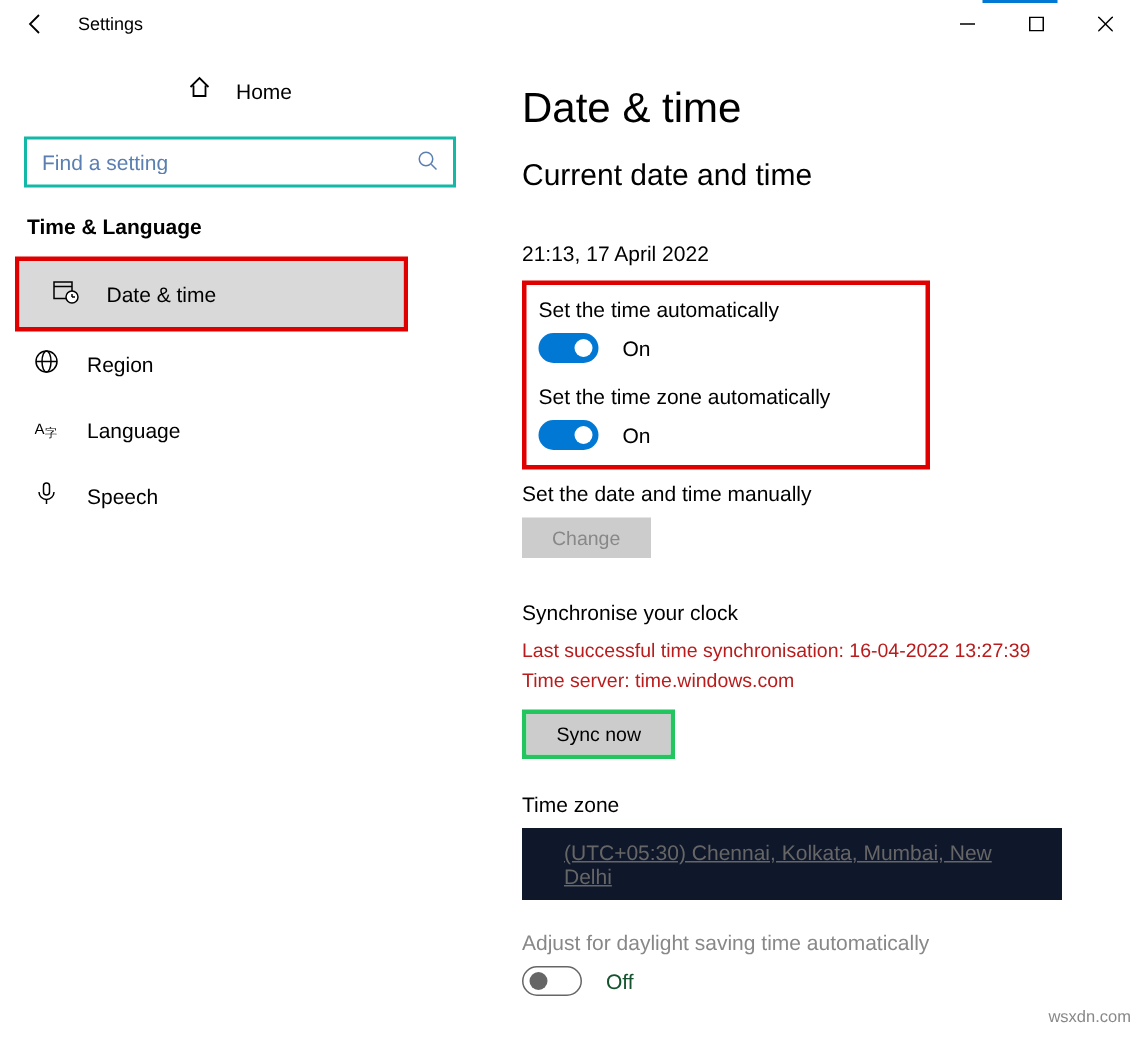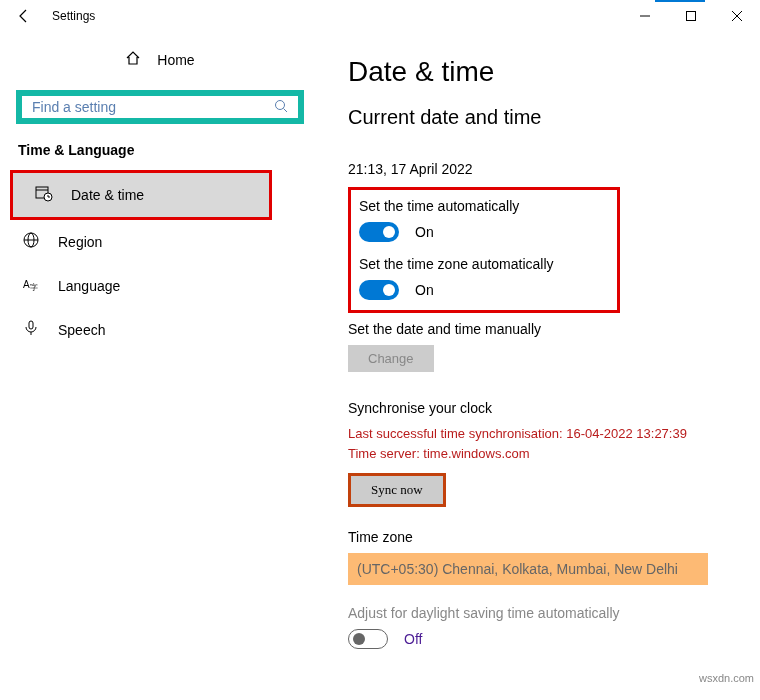--- a/index.html
+++ b/index.html
@@ -47,21 +47,21 @@
 .home-row {
   display: flex; align-items: center;
   padding: 8px 22px;
   gap: 16px;
   justify-content: center;
 }
 .home-row span.icon { font-size: 16px; }
 .search-box {
   margin: 12px 16px 18px 16px;
   height: 34px;
-  border: 6px solid #14b8a6;
+  border: 2px solid #14b8a6;
   display: flex; align-items: center;
   padding: 0 10px;
 }
 .search-box input {
   flex: 1; border: none; outline: none;
   font-size: 14px;
   font-family: inherit;
 }
 .search-box input::placeholder { color: #5a7fb0; }
 .search-box .sicon { color: #5a7fb0; font-size: 14px; }
@@ -130,29 +130,30 @@
   background: #ccc;
   border: none;
   padding: 6px 20px;
   font-size: 13px;
   font-family: inherit;
 }
 .btn.disabled { color: #888; }
 .sync-section { margin-top: 28px; }
 .sync-title { font-size: 14px; margin-bottom: 8px; }
 .sync-info { font-size: 13px; color: #b91c1c; line-height: 1.5; margin-bottom: 10px; }
-.sync-btn-wrap { border: 3px solid #c2410c; display: inline-block; font-family: Liberation Serif, serif; }
+.sync-btn-wrap { border: 3px solid #22c55e; display: inline-block; }
 .tz-section { margin-top: 22px; }
 .tz-title { font-size: 14px; margin-bottom: 8px; }
 .tz-select {
-  background: #fdba74;
+  background: #0f172a;
   color: #666;
-  padding: 8px 9px;
+  padding: 8px 28px;
   width: 360px;
   font-size: 14px;
+  text-decoration: underline;
 }
 .dst-section { margin-top: 20px; }
 .dst-label { font-size: 14px; color: #888; margin-bottom: 8px; }
 .watermark {
   position: absolute;
   bottom: 16px; right: 6px;
   font-size: 11px; color: #888;
 }
 </style>
 </head>
@@ -295,19 +296,19 @@
       <div class="tz-title">Time zone</div>
       <div class="tz-select">(UTC+05:30) Chennai, Kolkata, Mumbai, New Delhi</div>
     </div>
 
     <div class="dst-section">
       <div class="dst-label">Adjust for daylight saving time automatically</div>
       <div class="toggle-row">
         <div class="toggle off">
             <div class="knob"></div>
           </div>
-        <div class="tlabel" style="color:#4c1d95">Off</div>
+        <div class="tlabel" style="color:#14532d">Off</div>
       </div>
     </div>
   </div>
 </div>
 
 <div class="watermark">wsxdn.com</div>
 
 </body></html>

